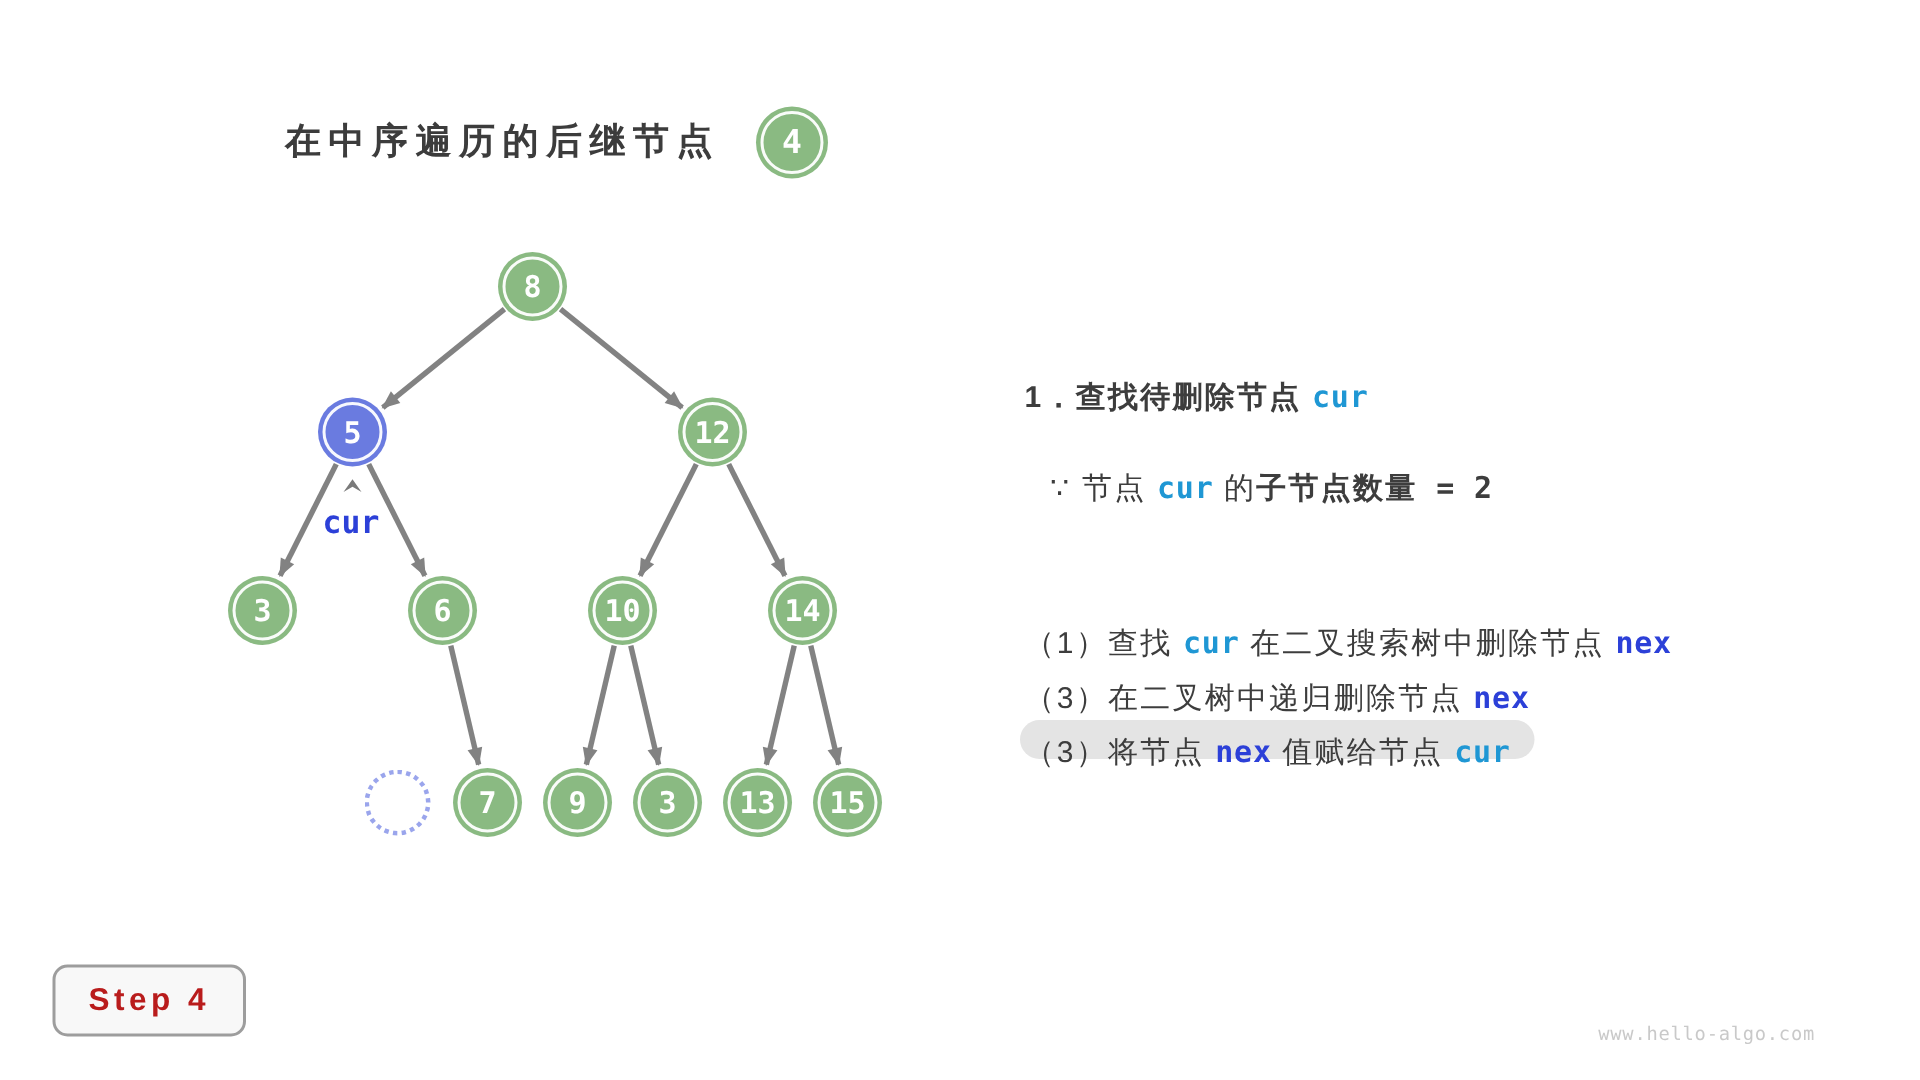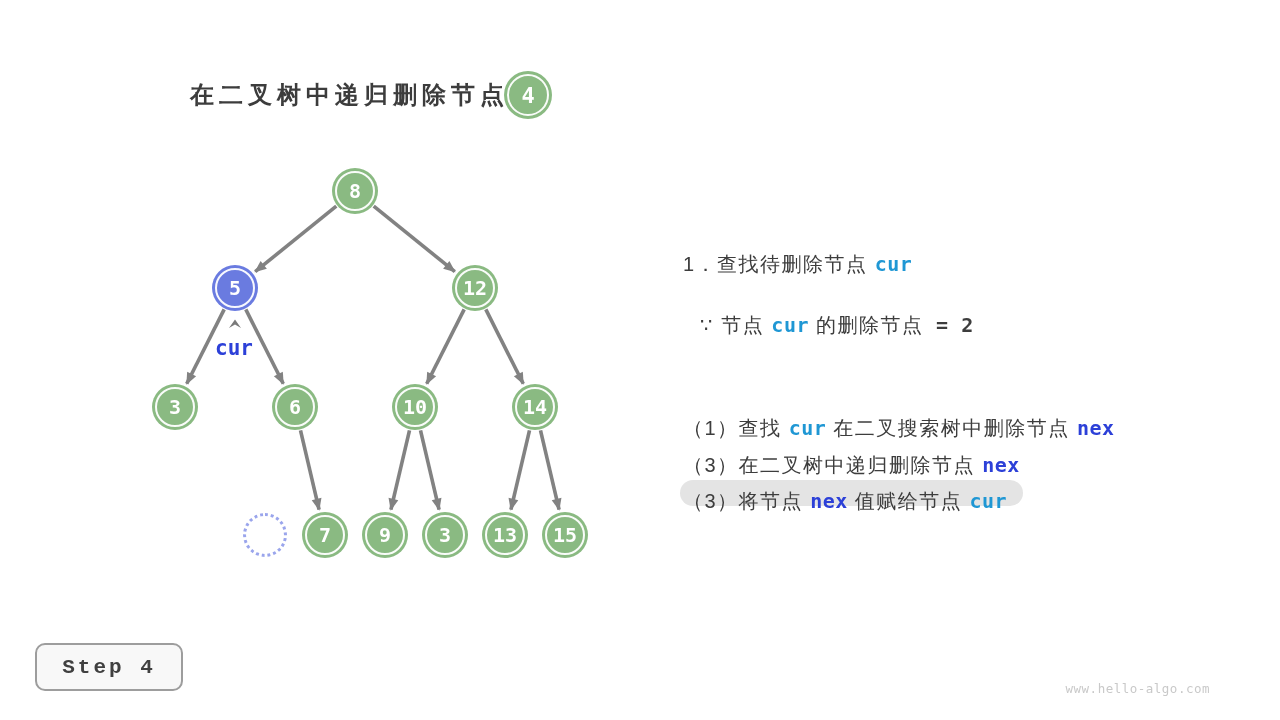--- a/index.html
+++ b/index.html
@@ -95,67 +95,67 @@
     color: #3D3D3D;
     height: 30px; line-height: 30px;
   }
   .pline.highlight {
     background: #E4E4E4;
     border-radius: 16px;
     height: 26px; line-height: 42px;
     padding: 0 16px 0 3px;
   }
   .seg-r { font-weight: 400; color: #3D3D3D; }
-  .seg-b { font-weight: 400; color: #3D3D3D; }
+  .seg-b { font-weight: 700; color: #3D3D3D; }
   .seg-code {
     font-family: "DejaVu Sans Mono", "Liberation Mono", monospace;
     font-weight: 700; color: #3D3D3D; letter-spacing: 0.5px;
   }
   .seg-cur {
     font-family: "DejaVu Sans Mono", "Liberation Mono", monospace;
     font-weight: 700; color: #1F97D4; letter-spacing: 0.5px;
   }
   .seg-nex {
     font-family: "DejaVu Sans Mono", "Liberation Mono", monospace;
     font-weight: 700; color: #2C40D8; letter-spacing: 0.5px;
   }
 
   
   .step-box {
     position: absolute;
     left: 35px; top: 643px;
-    width: 148px; height: 48px;
+    width: 129px; height: 48px;
     background: #F8F8F8;
     border: 2px solid #9D9D9D;
     border-radius: 10px;
     display: flex; align-items: center; justify-content: center;
-    font-family: Liberation Mono, monospace;
+    font-family: Liberation Sans, sans-serif;
     font-weight: 700;
     font-size: 21px;
     letter-spacing: 3px;
-    color: #404040;
+    color: #b91c1c;
   }
 
   
   .watermark {
     position: absolute;
     right: 70px; top: 681px;
     font-family: "DejaVu Sans Mono", "Liberation Mono", monospace;
     font-size: 12.5px;
     color: #C9C9C9;
     letter-spacing: 0.5px;
     margin-left: 48px;
   }
 </style>
 </head>
 <body>
 
 <div class="canvas">
 
-  <div class="title-text">在二叉树中递归删除节点</div>
+  <div class="title-text">在中序遍历的后继节点</div>
 
   <div class="title-badge">
     <span>4</span>
   </div>
 
   <div id="tree">
       <svg width="1280" height="720" class="edges">
         <defs>
           <marker id="arrowhead" markerUnits="userSpaceOnUse" markerWidth="14" markerHeight="12" refX="12" refY="6" orient="auto">
             <path d="M1,1 L13,6 L1,11 Z" fill="#828282"></path>
@@ -211,21 +211,21 @@
         <span>15</span>
       </div>
       <svg width="14" height="10" class="pointer-caret" style="left: 228px; top: 319px;">
         <path d="M1,9 L7,0.5 L13,9 L7,5.5 Z" fill="#7a7a7a"></path>
       </svg>
       <div class="pointer-label" style="left: 234px; top: 336px;">cur</div>
     </div>
 
   <div id="panel">
       <div class="pline" style="left: 683px; top: 249px;"><span class="seg-b">1．查找待删除节点 </span><span class="seg-cur">cur</span></div>
-      <div class="pline" style="left: 700px; top: 310px;"><span class="seg-r">∵ 节点 </span><span class="seg-cur">cur</span><span class="seg-r"> 的</span><span class="seg-b">删除节点</span><span class="seg-code"> = 2</span></div>
+      <div class="pline" style="left: 700px; top: 310px;"><span class="seg-r">∵ 节点 </span><span class="seg-cur">cur</span><span class="seg-r"> 的</span><span class="seg-b">子节点数量</span><span class="seg-code"> = 2</span></div>
       <div class="pline" style="left: 683px; top: 413px;"><span class="seg-r">（1）查找 </span><span class="seg-cur">cur</span><span class="seg-r"> 在二叉搜索树中删除节点 </span><span class="seg-nex">nex</span></div>
       <div class="pline" style="left: 683px; top: 450px;"><span class="seg-r">（3）在二叉树中递归删除节点 </span><span class="seg-nex">nex</span></div>
       <div class="pline highlight" style="left: 680px; top: 480px;"><span class="seg-r">（3）将节点 </span><span class="seg-nex">nex</span><span class="seg-r"> 值赋给节点 </span><span class="seg-cur">cur</span></div>
     </div>
 
   <div class="step-box">
     <span>Step 4</span>
   </div>
 
   <div class="watermark">www.hello-algo.com</div>

